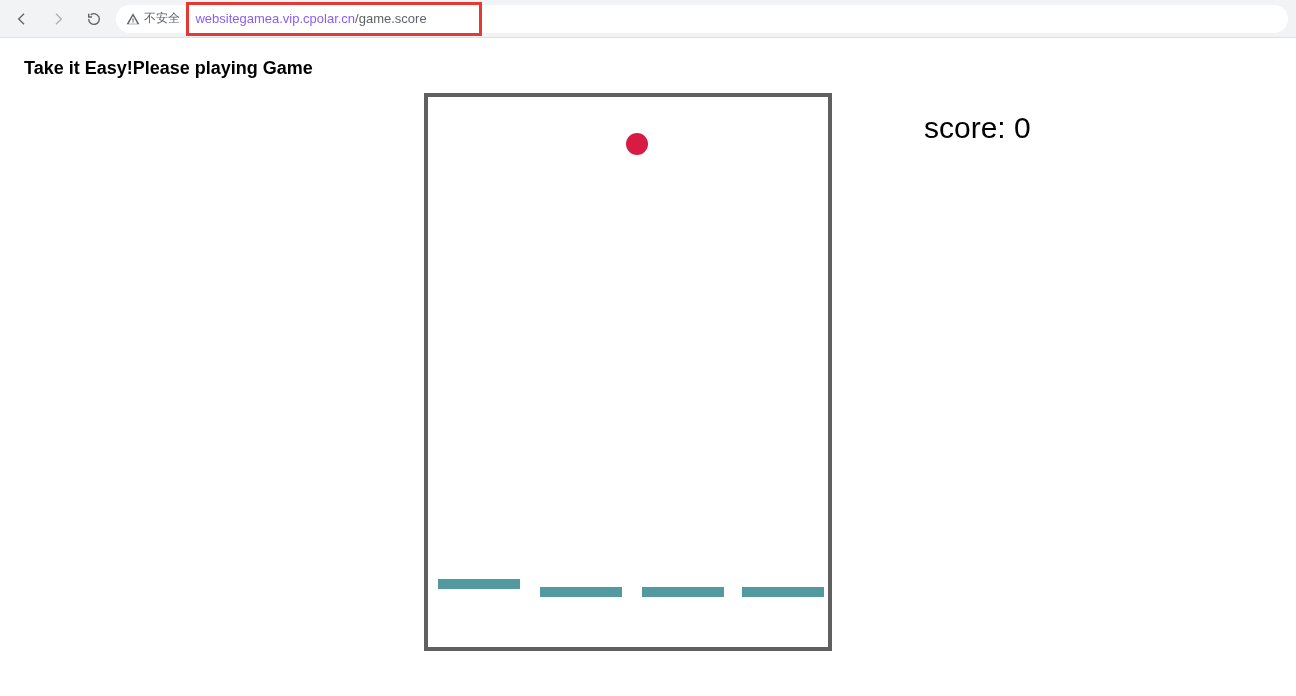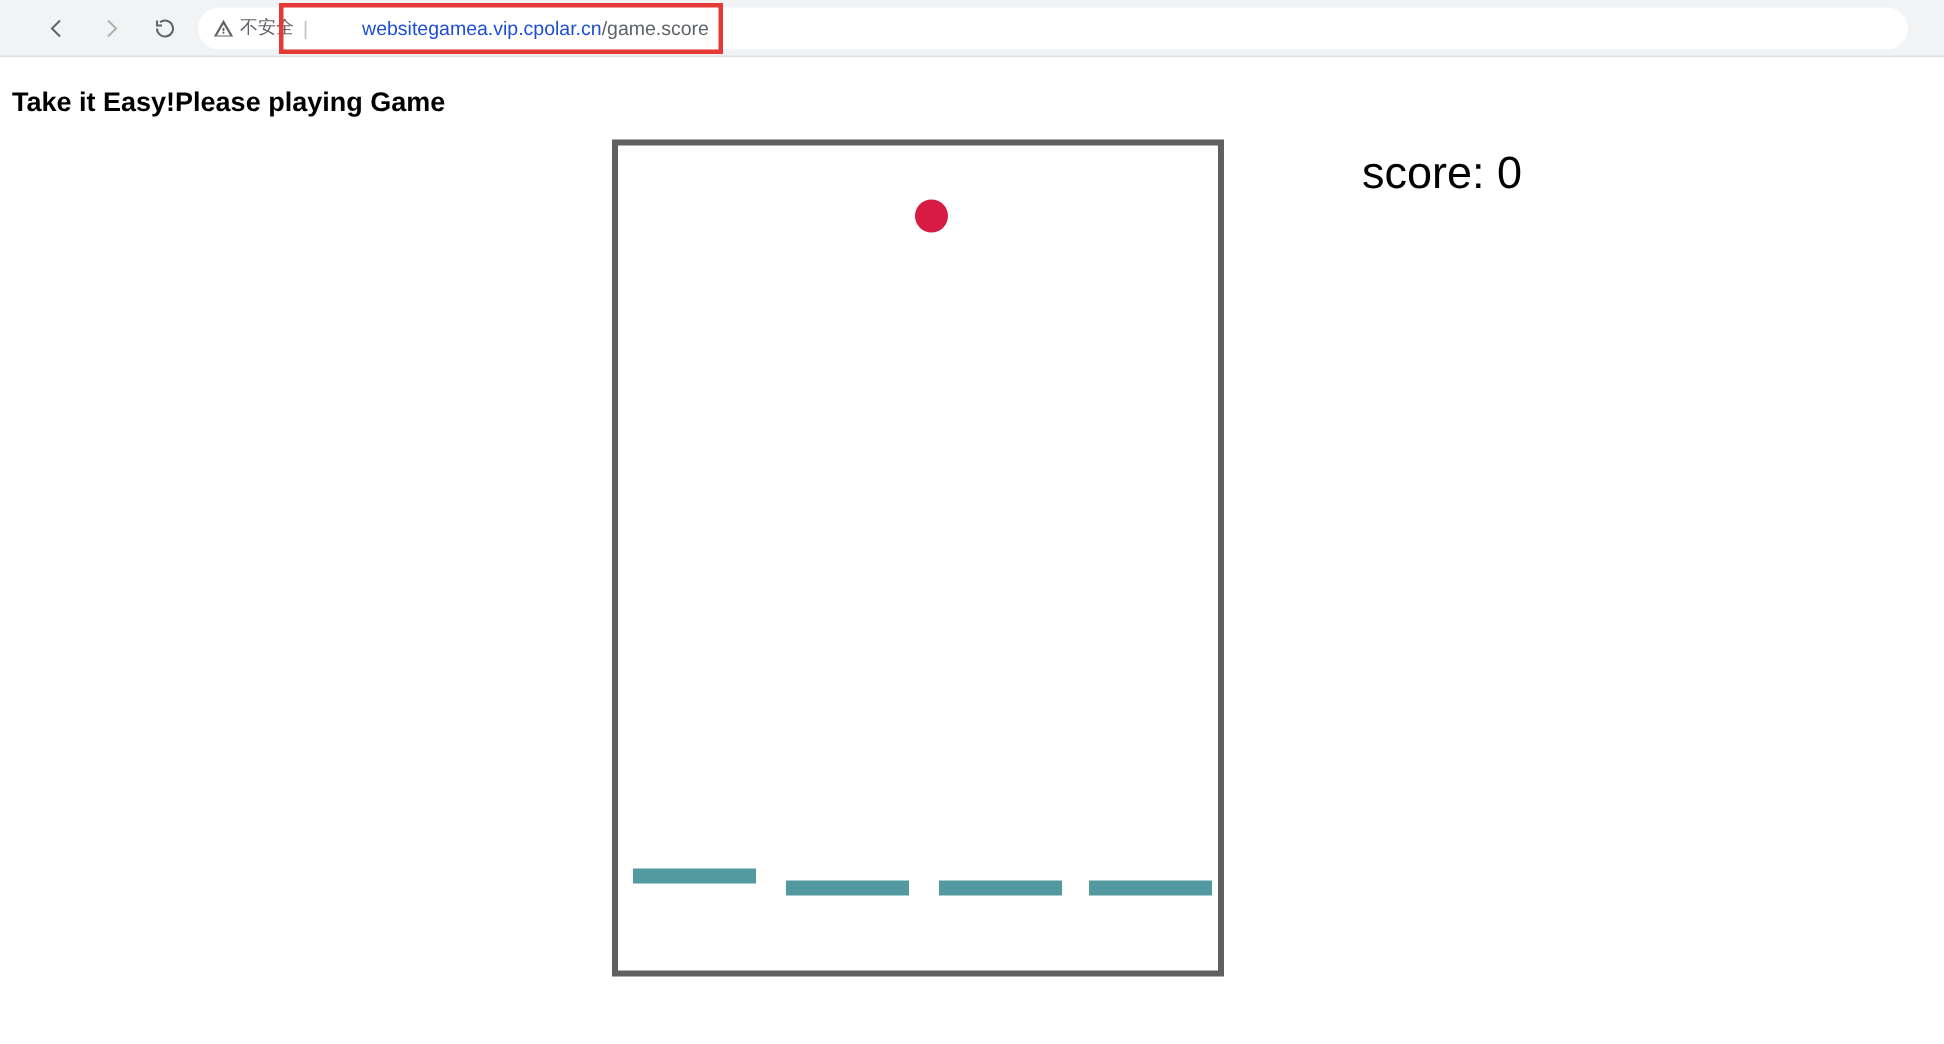--- a/index.html
+++ b/index.html
@@ -9,21 +9,21 @@
       font-family: -apple-system, BlinkMacSystemFont, "Segoe UI", Arial, sans-serif;
       background: #fff;
       overflow: hidden;
     }
     
     .browser-bar {
       height: 38px;
       background: #f1f3f4;
       display: flex;
       align-items: center;
-      padding: 0 24px;
+      padding: 0 8px;
       gap: 8px;
       border-bottom: 1px solid #e0e0e0;
     }
     .nav-btn {
       width: 28px;
       height: 28px;
       display: flex;
       align-items: center;
       justify-content: center;
       border-radius: 50%;
@@ -37,21 +37,21 @@
       background: #fff;
       border-radius: 14px;
       display: flex;
       align-items: center;
       padding: 0 10px;
       gap: 6px;
       color: #5f6368;
       font-size: 13px;
       position: relative;
     }
-    .addr-text { color: #1d4ed8; margin-left: 30px; }
+    .addr-text { color: #8b5cf6; }
     .addr-path { color: #5f6368; }
     .sec-warn {
       display: flex;
       align-items: center;
       gap: 4px;
       font-size: 12px;
       color: #5f6368;
     }
     .highlight-box {
       position: absolute;
@@ -61,21 +61,21 @@
       height: 34px;
       border: 3px solid #e53935;
       pointer-events: none;
       z-index: 50;
     }
     
     .page {
       position: relative;
       width: 100%;
       height: calc(100% - 38px);
-      padding: 20px 8px;
+      padding: 20px 24px;
     }
     .heading {
       font-size: 18px;
       font-weight: 700;
       color: #000;
       margin-bottom: 12px;
     }
     .game-row {
       position: relative;
       width: 100%;
@@ -97,21 +97,21 @@
       background: #d81b43;
     }
     .bar {
       position: absolute;
       height: 10px;
       background: #539aa0;
     }
     .score {
       position: absolute;
       left: 900px;
-      top: 8px;
+      top: 20px;
       font-size: 30px;
       color: #000;
     }
   </style>
 </head>
 <body>
 
 <div class="browser-bar">
   <div class="nav-btn">
     <svg viewBox="0 0 24 24">

